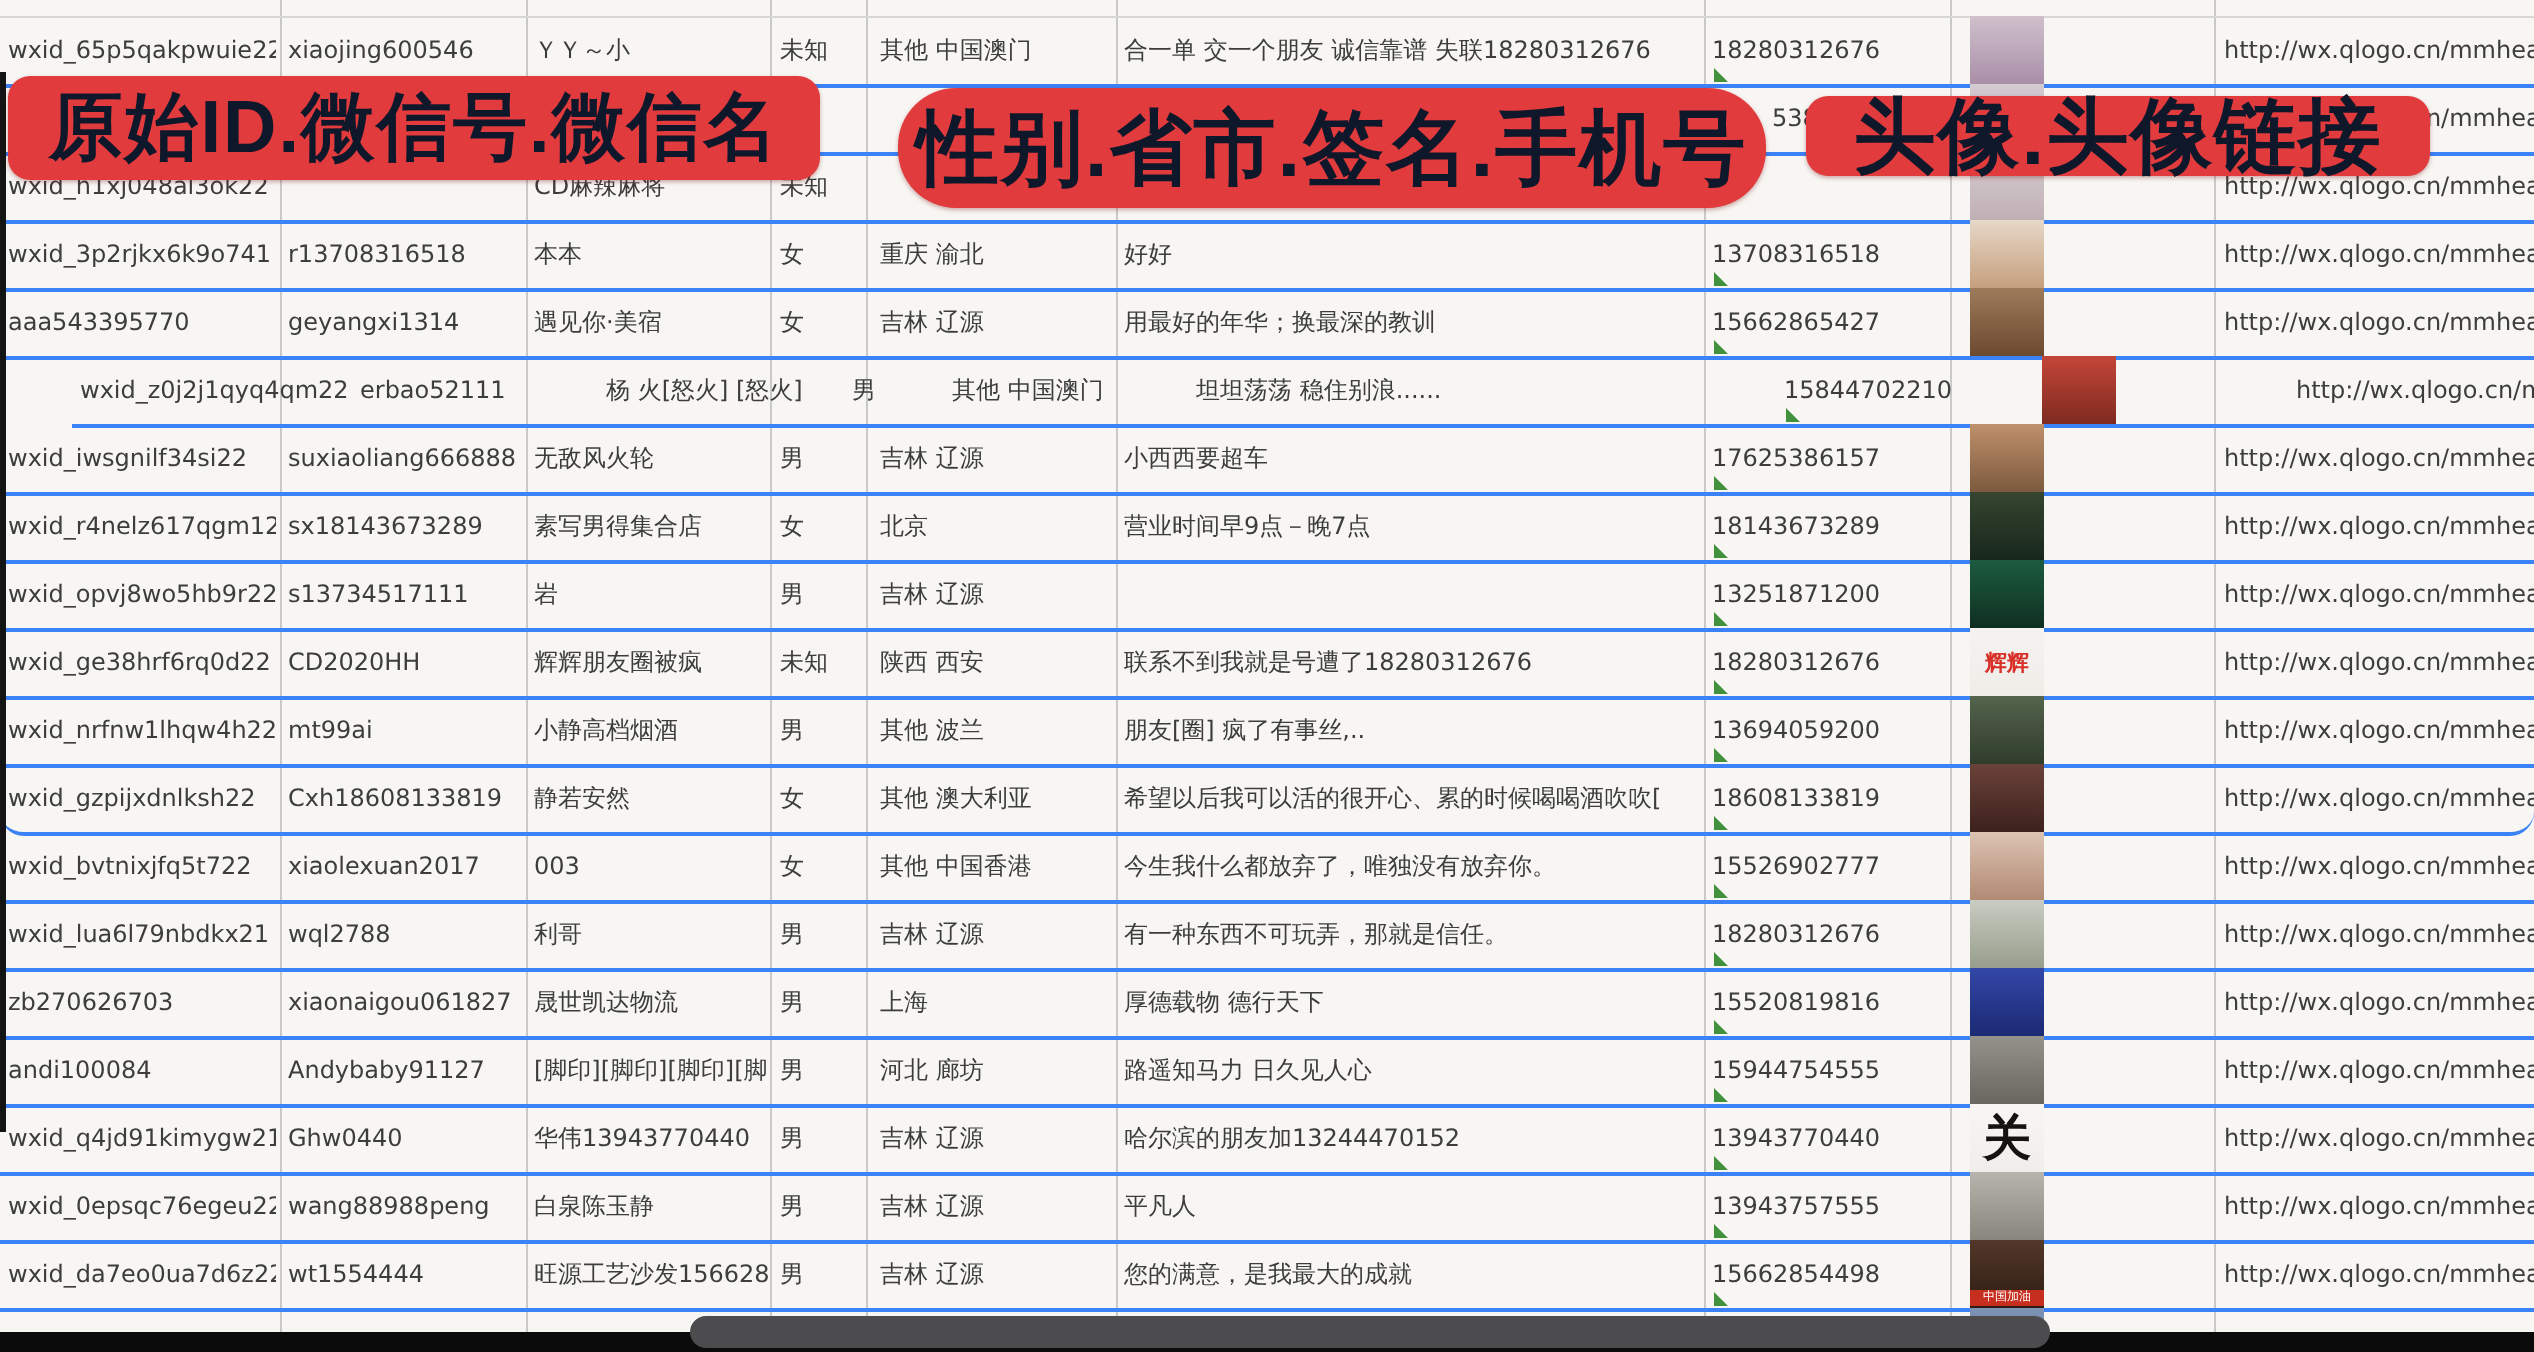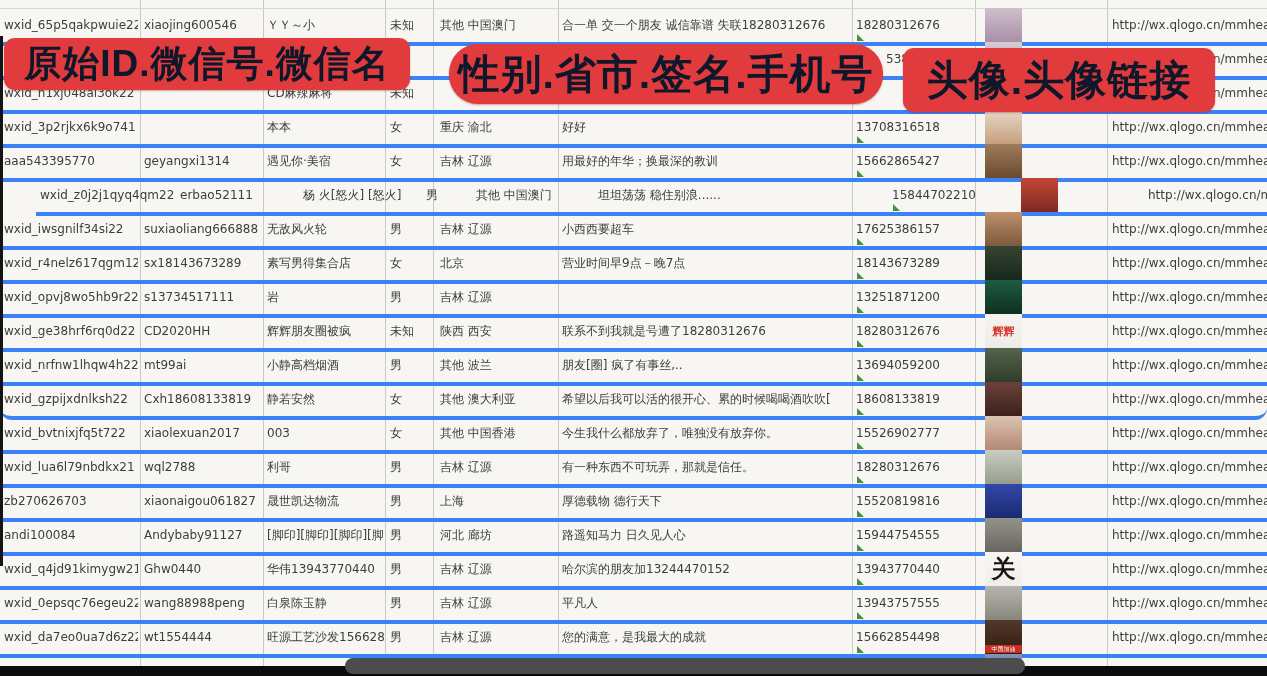--- a/index.html
+++ b/index.html
@@ -5,21 +5,21 @@
   html,body{margin:0;padding:0;background:#000;}
   #stage{
     position:relative;width:1267px;height:676px;overflow:hidden;
     background:#f7f6f3;
     font-family:"DejaVu Sans","Liberation Sans",sans-serif;
     color:#3d3d3d;
   }
   
   .vline{position:absolute;top:0;width:1px;height:666px;background:#c9c9c9;}
   
-  .row{position:absolute;left:0;width:1267px;height:34px;border-bottom:4px solid #3b82f6;background:transparent;}
+  .row{position:absolute;left:0;width:1267px;height:34px;border-bottom:2px solid #3b82f6;background:transparent;}
   .row .cell{position:absolute;top:0;height:34px;line-height:34px;font-size:12px;
     white-space:nowrap;overflow:hidden;color:#3d3d3d;}
   .c-id{left:4px;width:134px;}
   .c-wx{left:144px;width:116px;}
   .c-name{left:267px;width:117px;}
   .c-sex{left:390px;width:42px;}
   .c-region{left:440px;width:116px;}
   .c-sig{left:562px;width:288px;}
   .c-phone{left:856px;width:112px;}
   .c-url{left:1112px;width:156px;color:#4a4a4a;}
@@ -30,21 +30,21 @@
     font-size:6px;line-height:8px;text-align:center;white-space:nowrap;overflow:hidden;}
   .green-mark{position:absolute;left:857px;bottom:1px;width:0;height:0;
     border-bottom:7px solid #43913c;border-right:7px solid transparent;}
   
   .banner{position:absolute;background:#e13b3d;color:#0f172a;font-weight:bold;
     display:flex;align-items:center;justify-content:center;border-radius:11px;
     font-family:"Liberation Sans",sans-serif;letter-spacing:1px;white-space:nowrap;
     box-shadow:0 1px 2px rgba(120,20,20,.35);}
   #banner-1{left:4px;top:38px;width:406px;height:52px;font-size:37px;}
   #banner-2{left:449px;top:44px;width:434px;height:60px;font-size:41px;border-radius:29px;}
-  #banner-3{left:903px;top:48px;width:312px;height:64px;font-size:41px;}
+  #banner-3{left:903px;top:48px;width:312px;height:40px;font-size:41px;}
   
   #top-line{position:absolute;left:0;top:8px;width:1267px;height:1px;background:#d7d7d5;}
   
   #left-edge{position:absolute;left:0;top:36px;width:3px;height:530px;background:#141414;}
   #bottom-bar{position:absolute;left:0;top:666px;width:1267px;height:10px;background:#0b0b0b;}
   #scrubber{position:absolute;left:345px;top:658px;width:680px;height:16px;background:#4c4c4f;border-radius:8px;}
 </style>
 </head>
 <body>
 
@@ -90,20 +90,21 @@
         <div class="cell c-name">CD麻辣麻将</div>
         <div class="cell c-sex">未知</div>
         <div class="cell c-region"></div>
         <div class="cell c-sig"></div>
         <div class="cell c-phone"></div>
         <div class="avatar" style="background: linear-gradient(rgb(216, 205, 208), rgb(191, 176, 182));"></div>
         <div class="cell c-url">http://wx.qlogo.cn/mmhead</div>
       </div>
       <div class="row" style="top: 110px;">
         <div class="cell c-id">wxid_3p2rjkx6k9o741</div>
+        <div class="cell c-wx">r13708316518</div>
         <div class="cell c-name">本本</div>
         <div class="cell c-sex">女</div>
         <div class="cell c-region">重庆 渝北</div>
         <div class="cell c-sig">好好</div>
         <div class="cell c-phone">13708316518</div>
         <div class="avatar" style="background: linear-gradient(rgb(230, 216, 200), rgb(198, 159, 125));"></div>
         <div class="cell c-url">http://wx.qlogo.cn/mmhead</div>
         <div class="green-mark"></div>
       </div>
       <div class="row" style="top: 144px;">

